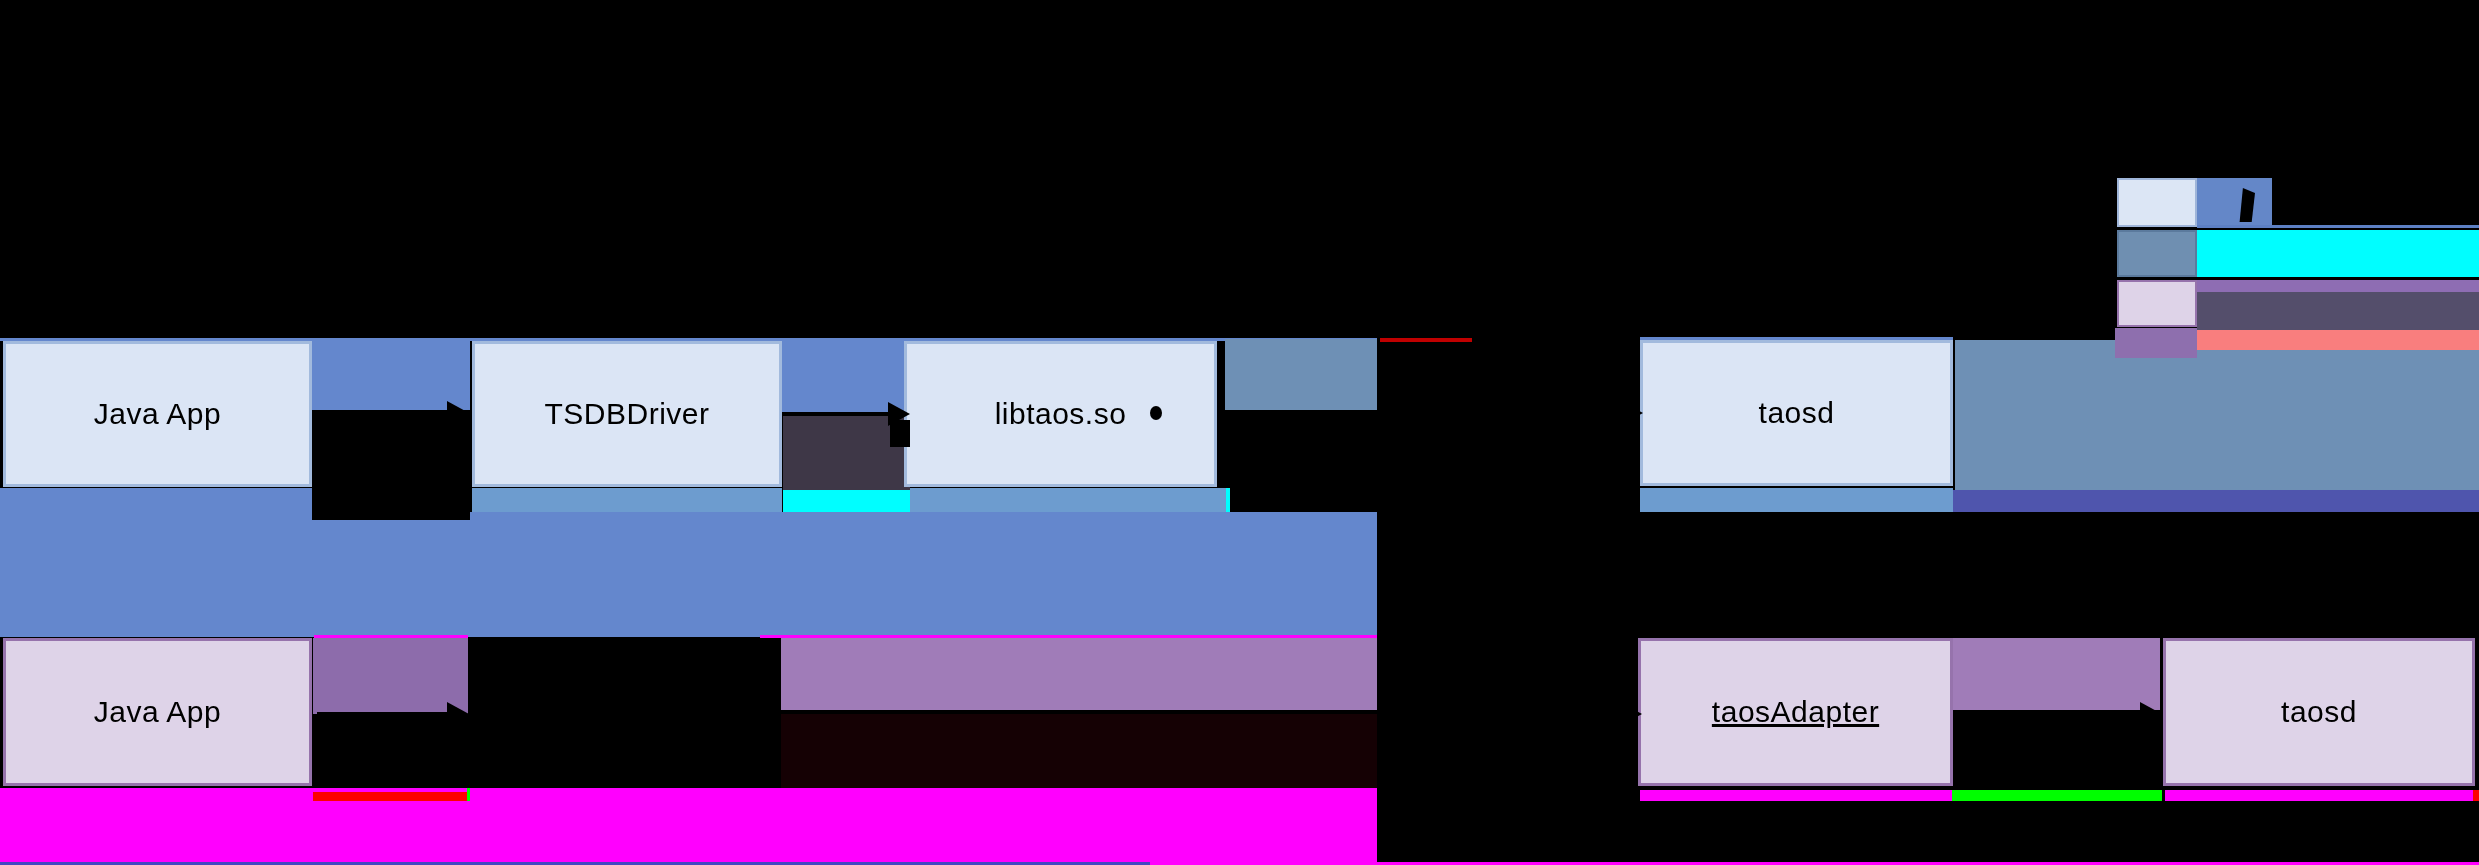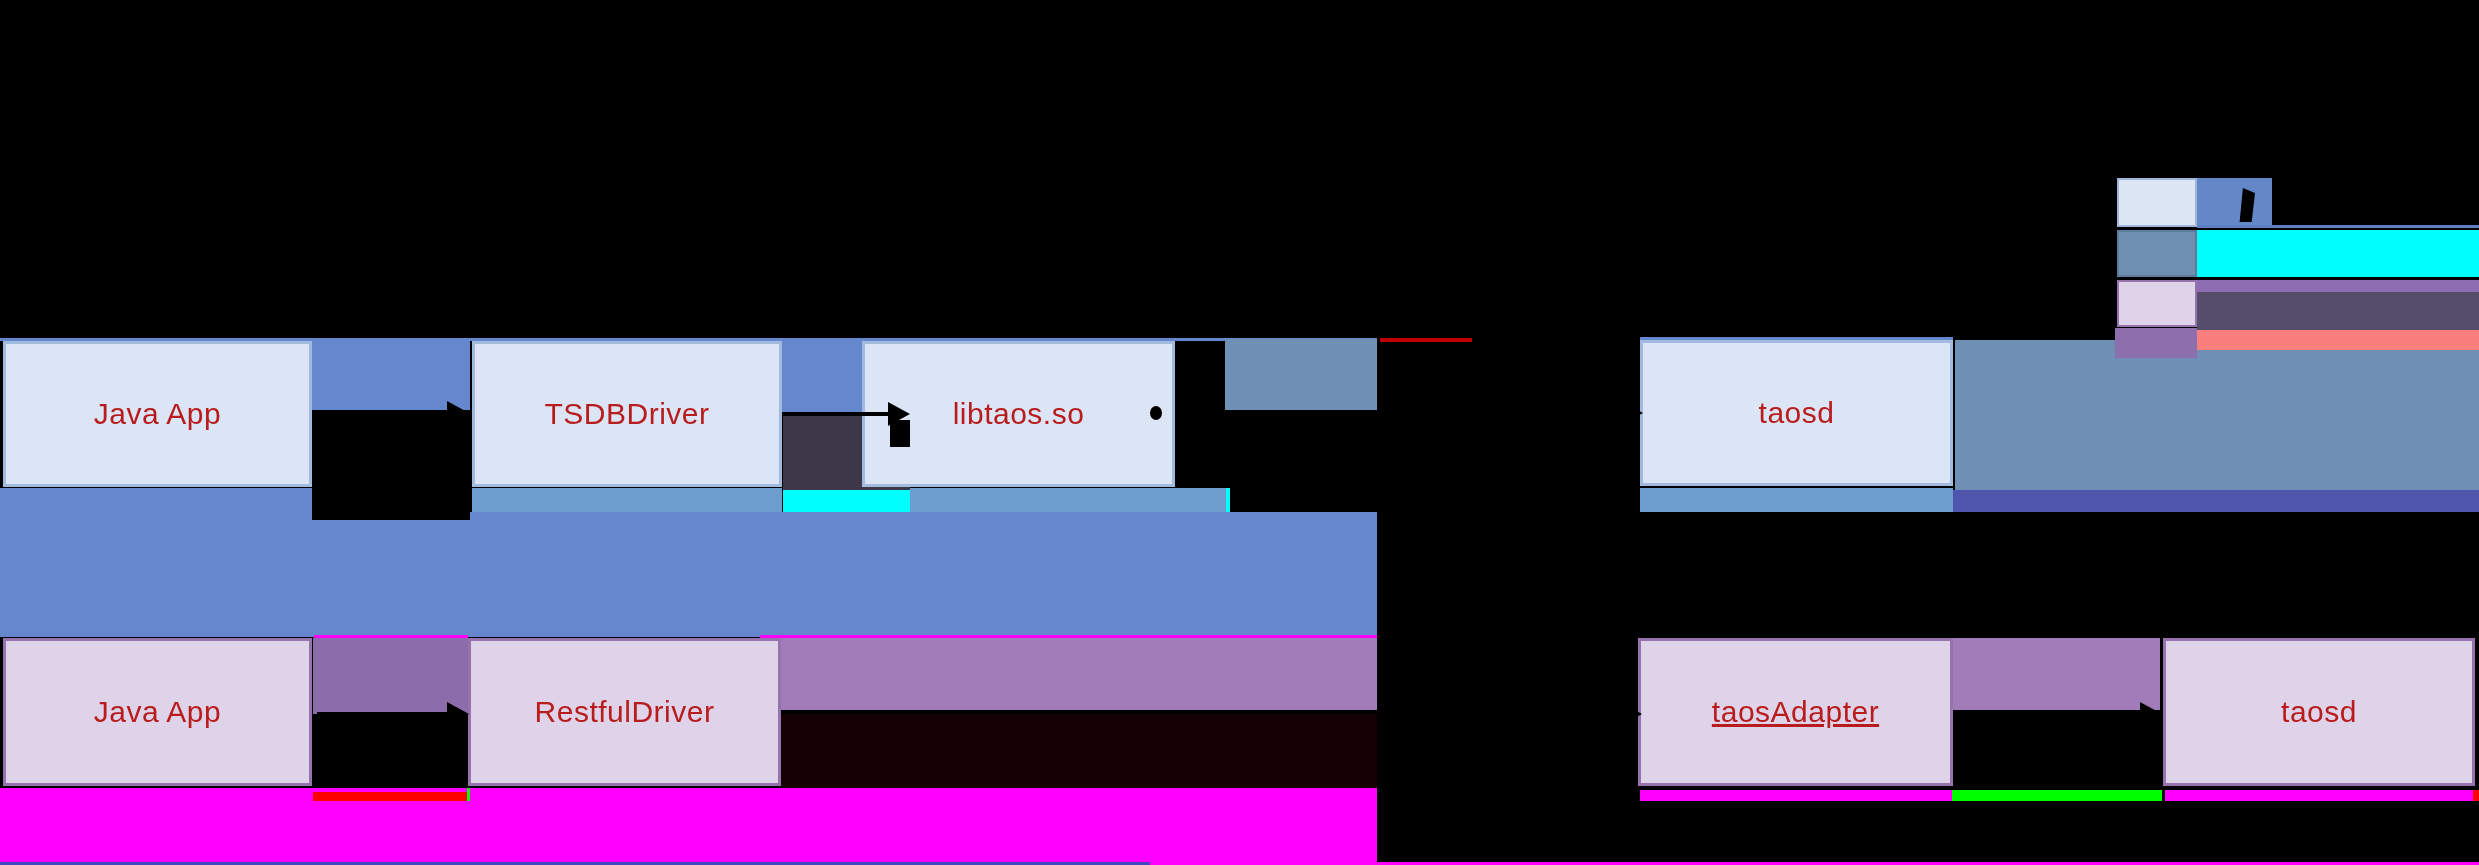--- a/index.html
+++ b/index.html
@@ -1,20 +1,20 @@
 <!DOCTYPE html>
 <html><head>
 <meta charset="utf-8">
 <style>
   html,body{margin:0;padding:0;background:#000;}
   #canvas{position:relative;width:2479px;height:865px;background:#000;overflow:hidden;
           font-family:"Liberation Sans","DejaVu Sans",sans-serif;}
   .abs{position:absolute;}
   .node{position:absolute;display:flex;align-items:center;justify-content:center;
-        color:#b91c1c;font-size:30px;letter-spacing:0.5px;box-sizing:border-box;}
+        color:#000000;font-size:30px;letter-spacing:0.5px;box-sizing:border-box;}
   .row1node{background:#dbe5f5;border:3px solid #a2badd;}
   .row2node{background:#ded3e8;border:3px solid #9673ac;}
   .cornflower{background:#6487cd;}
   .lightstrip{background:#6d9ccf;}
   .steel{background:#6e90b5;}
   .indigo{background:#4f55ad;}
   .aubergine{background:#3e3747;}
   .cyan{background:#00feff;}
   .magenta{background:#ff00fe;}
   .green{background:#00fe00;}
@@ -79,32 +79,29 @@
 
   <div class="abs btmblue" style="left:0px;top:862px;width:1150px;height:3px;"></div>
   <div class="abs magenta" style="left:1150px;top:862px;width:1329px;height:3px;"></div>
 
   <div class="node row1node" style="left:3px;top:341px;width:309px;height:146px;">
     <span>Java App</span>
   </div>
   <div class="node row1node" style="left:472px;top:341px;width:310px;height:146px;">
     <span>TSDBDriver</span>
   </div>
-  <div class="node row1node" style="left:862px;top:341px;width:313px;height:146px;">
+  <div class="node row1node" style="left:904px;top:341px;width:313px;height:146px;">
     <span>libtaos.so</span>
   </div>
   <div class="node row1node" style="left:1640px;top:340px;width:313px;height:146px;">
     <span>taosd</span>
   </div>
 
   <div class="node row2node" style="left:3px;top:638px;width:309px;height:148px;">
     <span>Java App</span>
-  </div>
-  <div class="node row2node" style="left:468px;top:638px;width:313px;height:148px;">
-    <span>RestfulDriver</span>
   </div>
   <div class="node row2node" style="left:1638px;top:638px;width:315px;height:148px;text-decoration:underline;">
     <span>taosAdapter</span>
   </div>
   <div class="node row2node" style="left:2163px;top:638px;width:312px;height:148px;">
     <span>taosd</span>
   </div>
 
   <div class="abs arrowline" style="left:316px;top:411px;width:131px;"></div>
   <div class="abs arrowhead ah-right" style="left:447px;top:401px;"></div>

